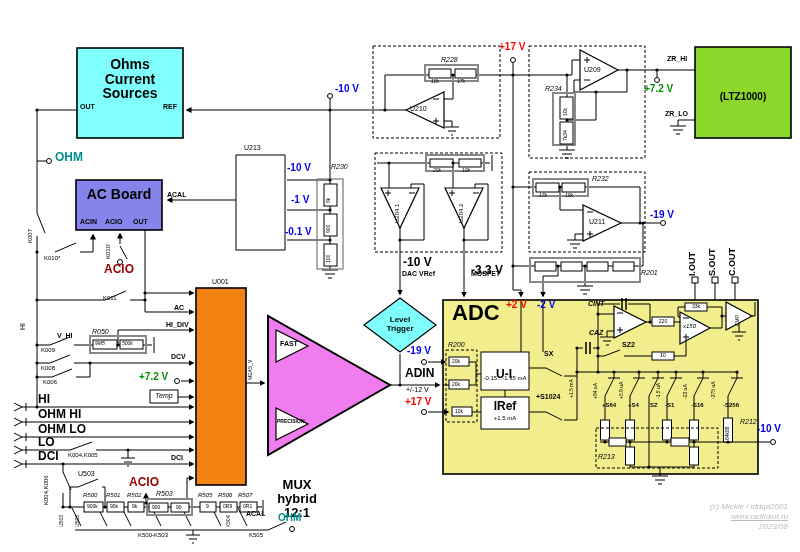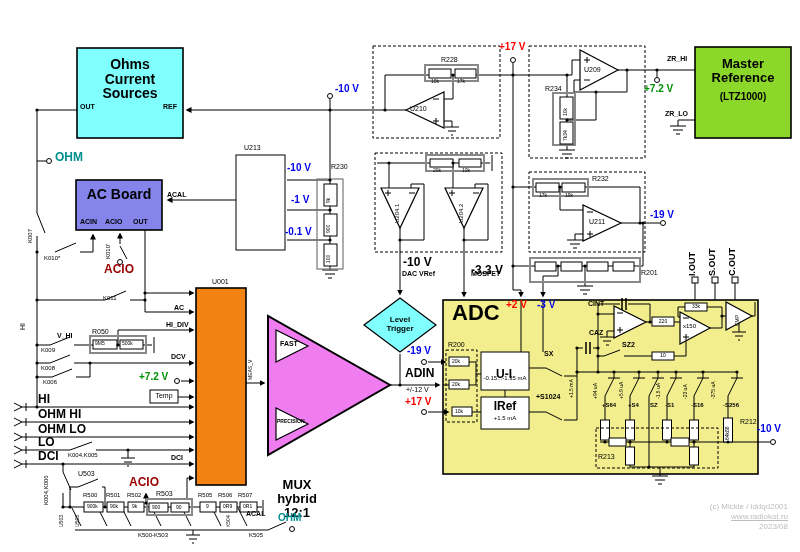--- a/index.html
+++ b/index.html
@@ -1,20 +1,20 @@
 <!DOCTYPE html>
 <html><head>
 <meta charset="utf-8">
 <style>
   html,body{margin:0;padding:0;background:#fff;}
   #canvas{position:relative;width:800px;height:552px;background:#fff;overflow:hidden;
           font-family:"Liberation Sans",sans-serif;}
   #wires{position:absolute;left:0;top:0;}
   .L{position:absolute;font-family:"Liberation Sans",sans-serif;line-height:1.05;white-space:nowrap;color:#000;}
-  .b{font-weight:bold}.i{}
+  .b{font-weight:bold}.i{font-style:italic}
   .pre{white-space:pre-line}.ctr{text-align:center}
   .rot{transform:rotate(-90deg);transform-origin:0 0;}
   .f5{font-size:5px}.f6{font-size:6px}.f7{font-size:7px}.f8{font-size:8px}.f9{font-size:9px}
   .f10{font-size:10px}.f11{font-size:10px}.f12{font-size:12px}.f13{font-size:13px}.f14{font-size:14px}.f22{font-size:22px}
   .red{color:#f00}.blu{color:#0000e8}.grn{color:#008f00}.teal{color:#008f8f}.dred{color:#990000}
   .ttl{color:#990000;letter-spacing:.3px}
   .gry{color:#bdbdbd}.u{text-decoration:underline}
 </style>
 </head>
 <body>
@@ -315,22 +315,20 @@
 </svg>
 
 
 <div class="L b f14 pre ctr" style="left:79px;top:57px;width:102px">Ohms
 Current
 Sources</div>
 <div class="L b f7" style="left:80px;top:103px">OUT</div>
 <div class="L b f7" style="left:163px;top:103px">REF</div>
 <div class="L b f12 teal" style="left:55px;top:151px">OHM</div>
 
-<div class="L b f13 pre ctr" style="left:697px;top:57px;width:92px">Master
-Reference</div>
 <div class="L b f11 ctr" style="left:697px;top:92px;width:92px">(LTZ1000)</div>
 <div class="L b f7" style="left:667px;top:55px">ZR_HI</div>
 <div class="L b f7" style="left:665px;top:110px">ZR_LO</div>
 <div class="L b f11 grn" style="left:644px;top:84px">+7.2 V</div>
 
 <div class="L b f14 ctr" style="left:78px;top:187px;width:82px">AC Board</div>
 <div class="L b f7" style="left:80px;top:218px">ACIN</div>
 <div class="L b f7" style="left:105px;top:218px">ACIO</div>
 <div class="L b f7" style="left:133px;top:218px">OUT</div>
 <div class="L b f7" style="left:167px;top:191px">ACAL</div>
@@ -435,21 +433,21 @@
 <div class="L b f7" style="left:246px;top:510px">ACAL</div>
 <div class="L b f11 teal" style="left:278px;top:513px">OHM</div>
 
 <div class="L b f7" style="left:280px;top:340px">FAST</div>
 <div class="L b f5" style="left:277px;top:419px">PRECISION</div>
 <div class="L b f8 pre ctr" style="left:376px;top:315px;width:48px;line-height:9px">Level
 Trigger</div>
 
 <div class="L b f22" style="left:452px;top:301px">ADC</div>
 <div class="L b f10 red" style="left:506px;top:300px">+2 V</div>
-<div class="L b f10 blu" style="left:537px;top:300px">-3 V</div>
+<div class="L b f10 blu" style="left:537px;top:300px">-2 V</div>
 <div class="L b f11 blu" style="left:407px;top:346px">-19 V</div>
 <div class="L b f12" style="left:405px;top:367px">ADIN</div>
 <div class="L f7" style="left:406px;top:386px">+/-12 V</div>
 <div class="L b f11 red" style="left:405px;top:397px">+17 V</div>
 <div class="L i f7" style="left:448px;top:341px">R200</div>
 <div class="L f5" style="left:452px;top:359px">20k</div>
 <div class="L f5" style="left:452px;top:382px">20k</div>
 <div class="L f5" style="left:455px;top:409px">10k</div>
 <div class="L b f12 ctr" style="left:481px;top:368px;width:46px">U-I</div>
 <div class="L f6 ctr" style="left:479px;top:375px;width:52px">-0.15...-1.35 mA</div>

